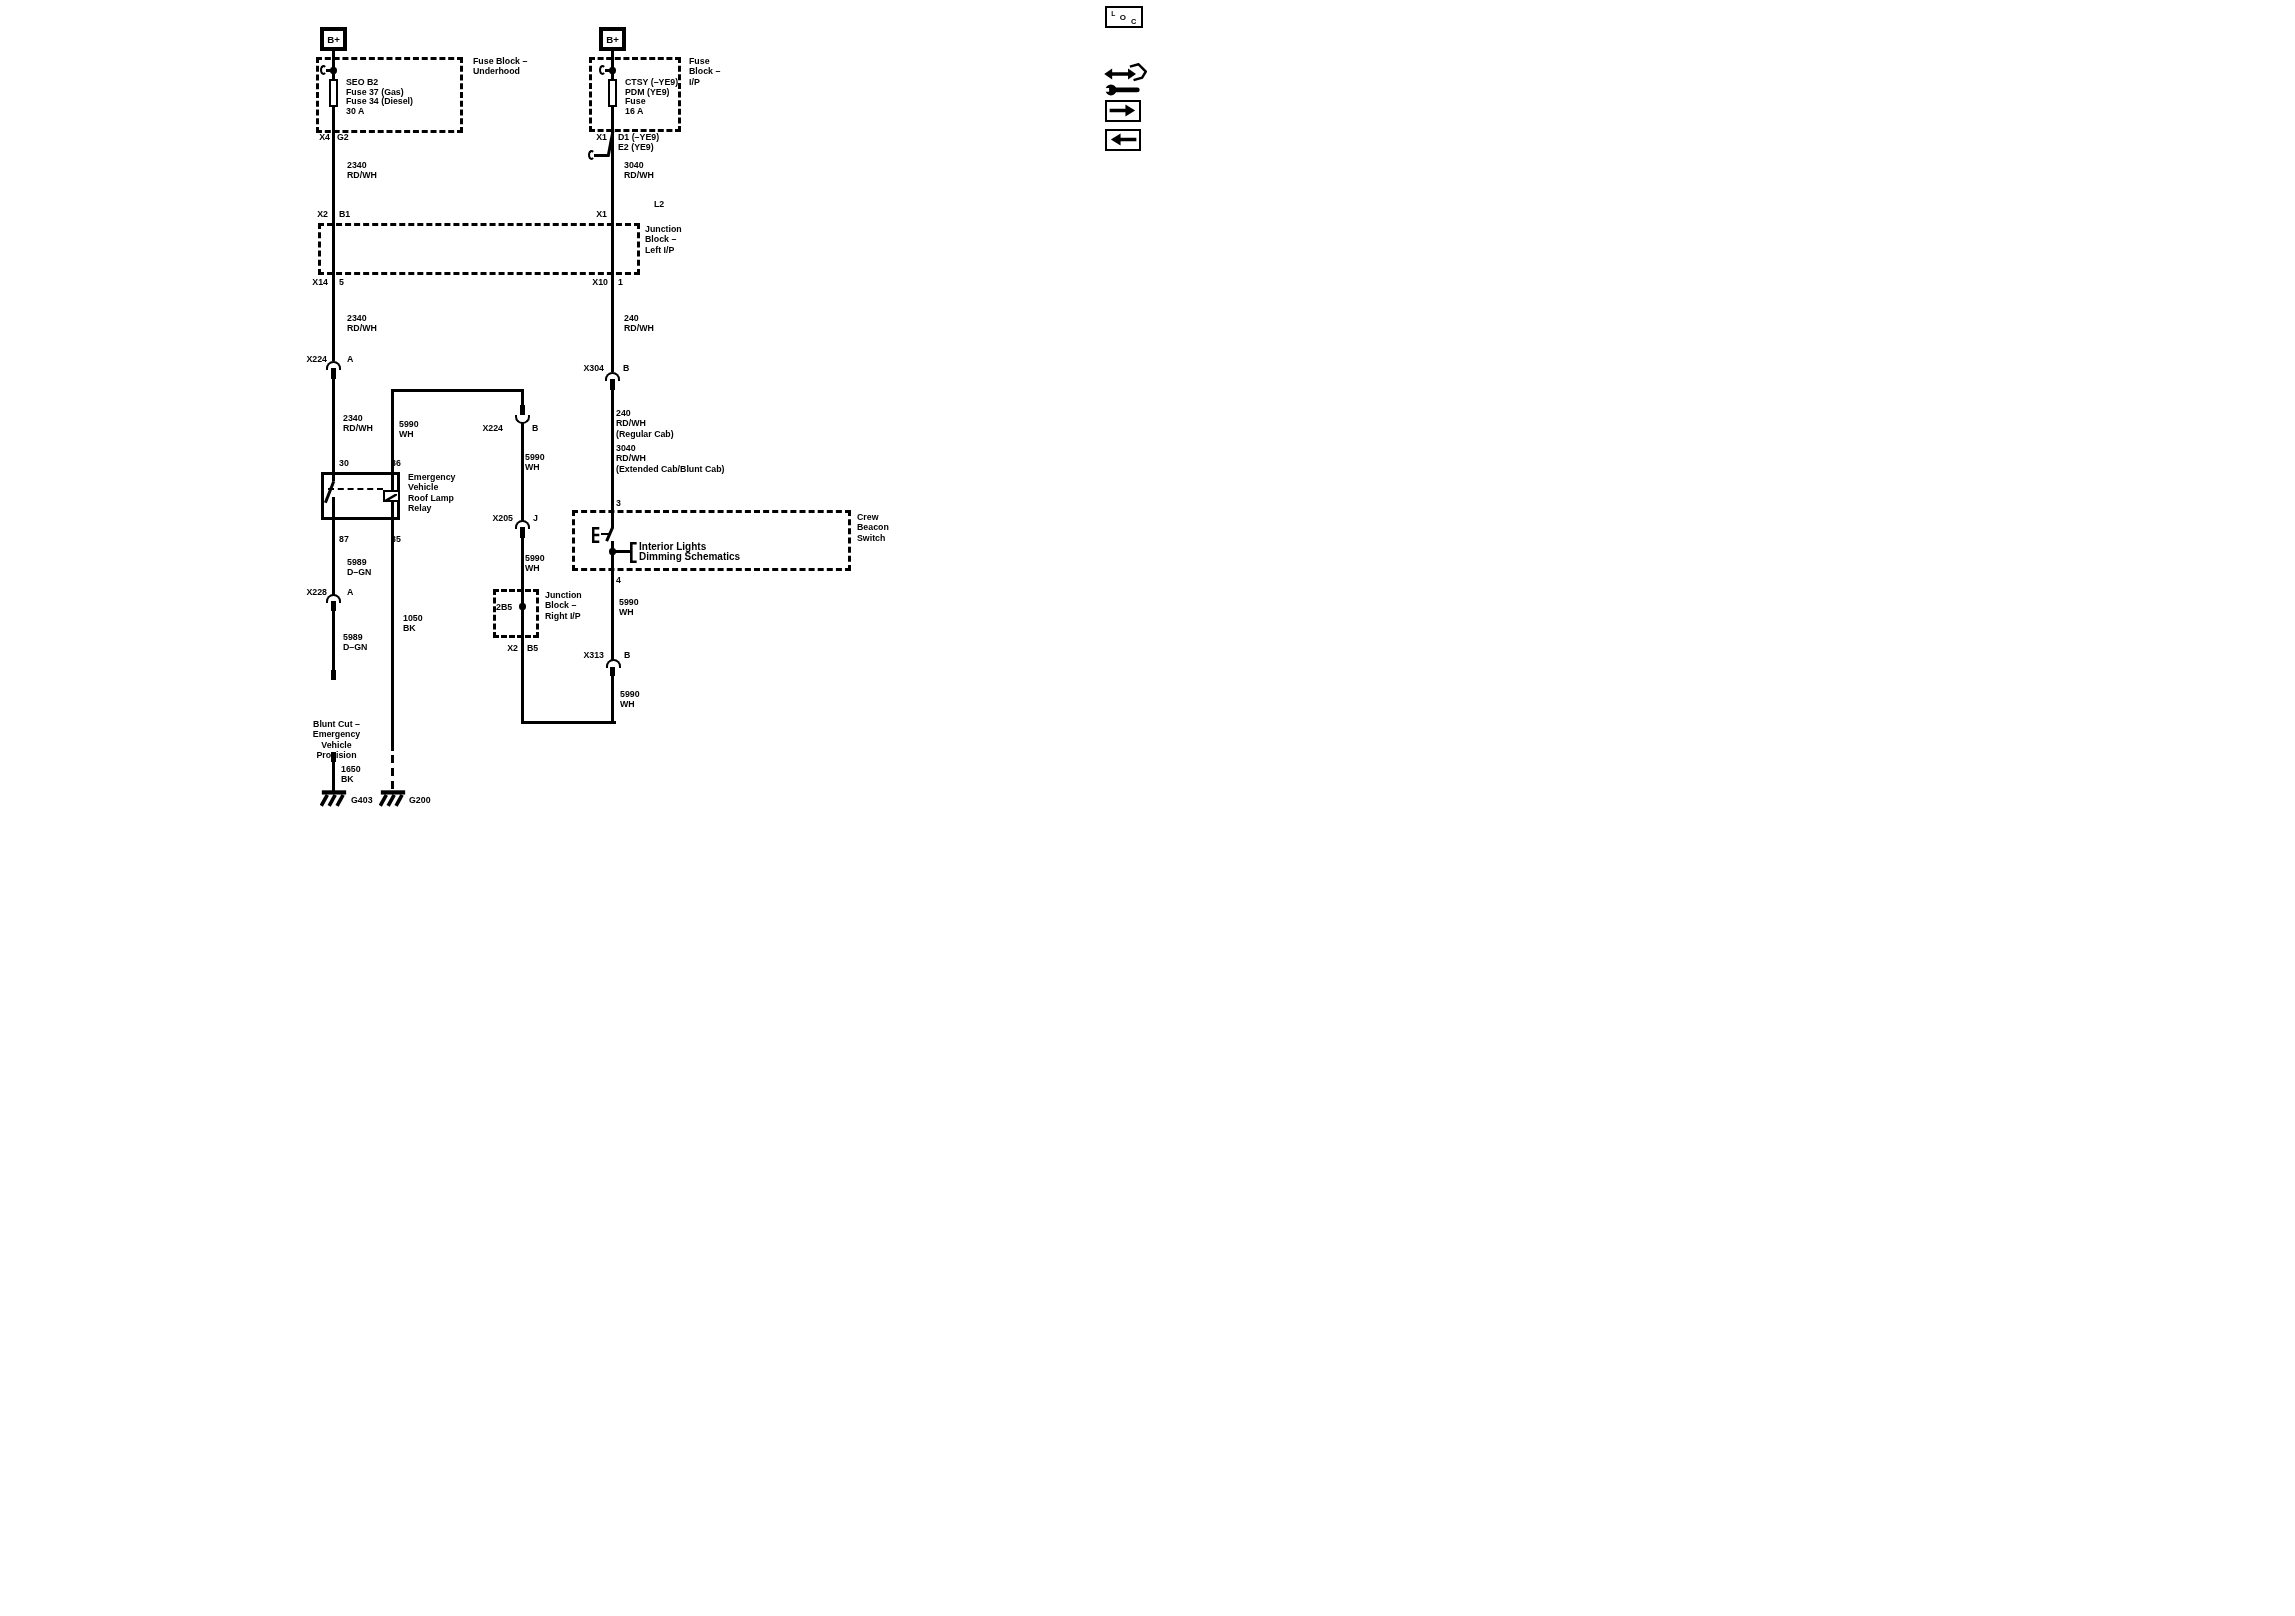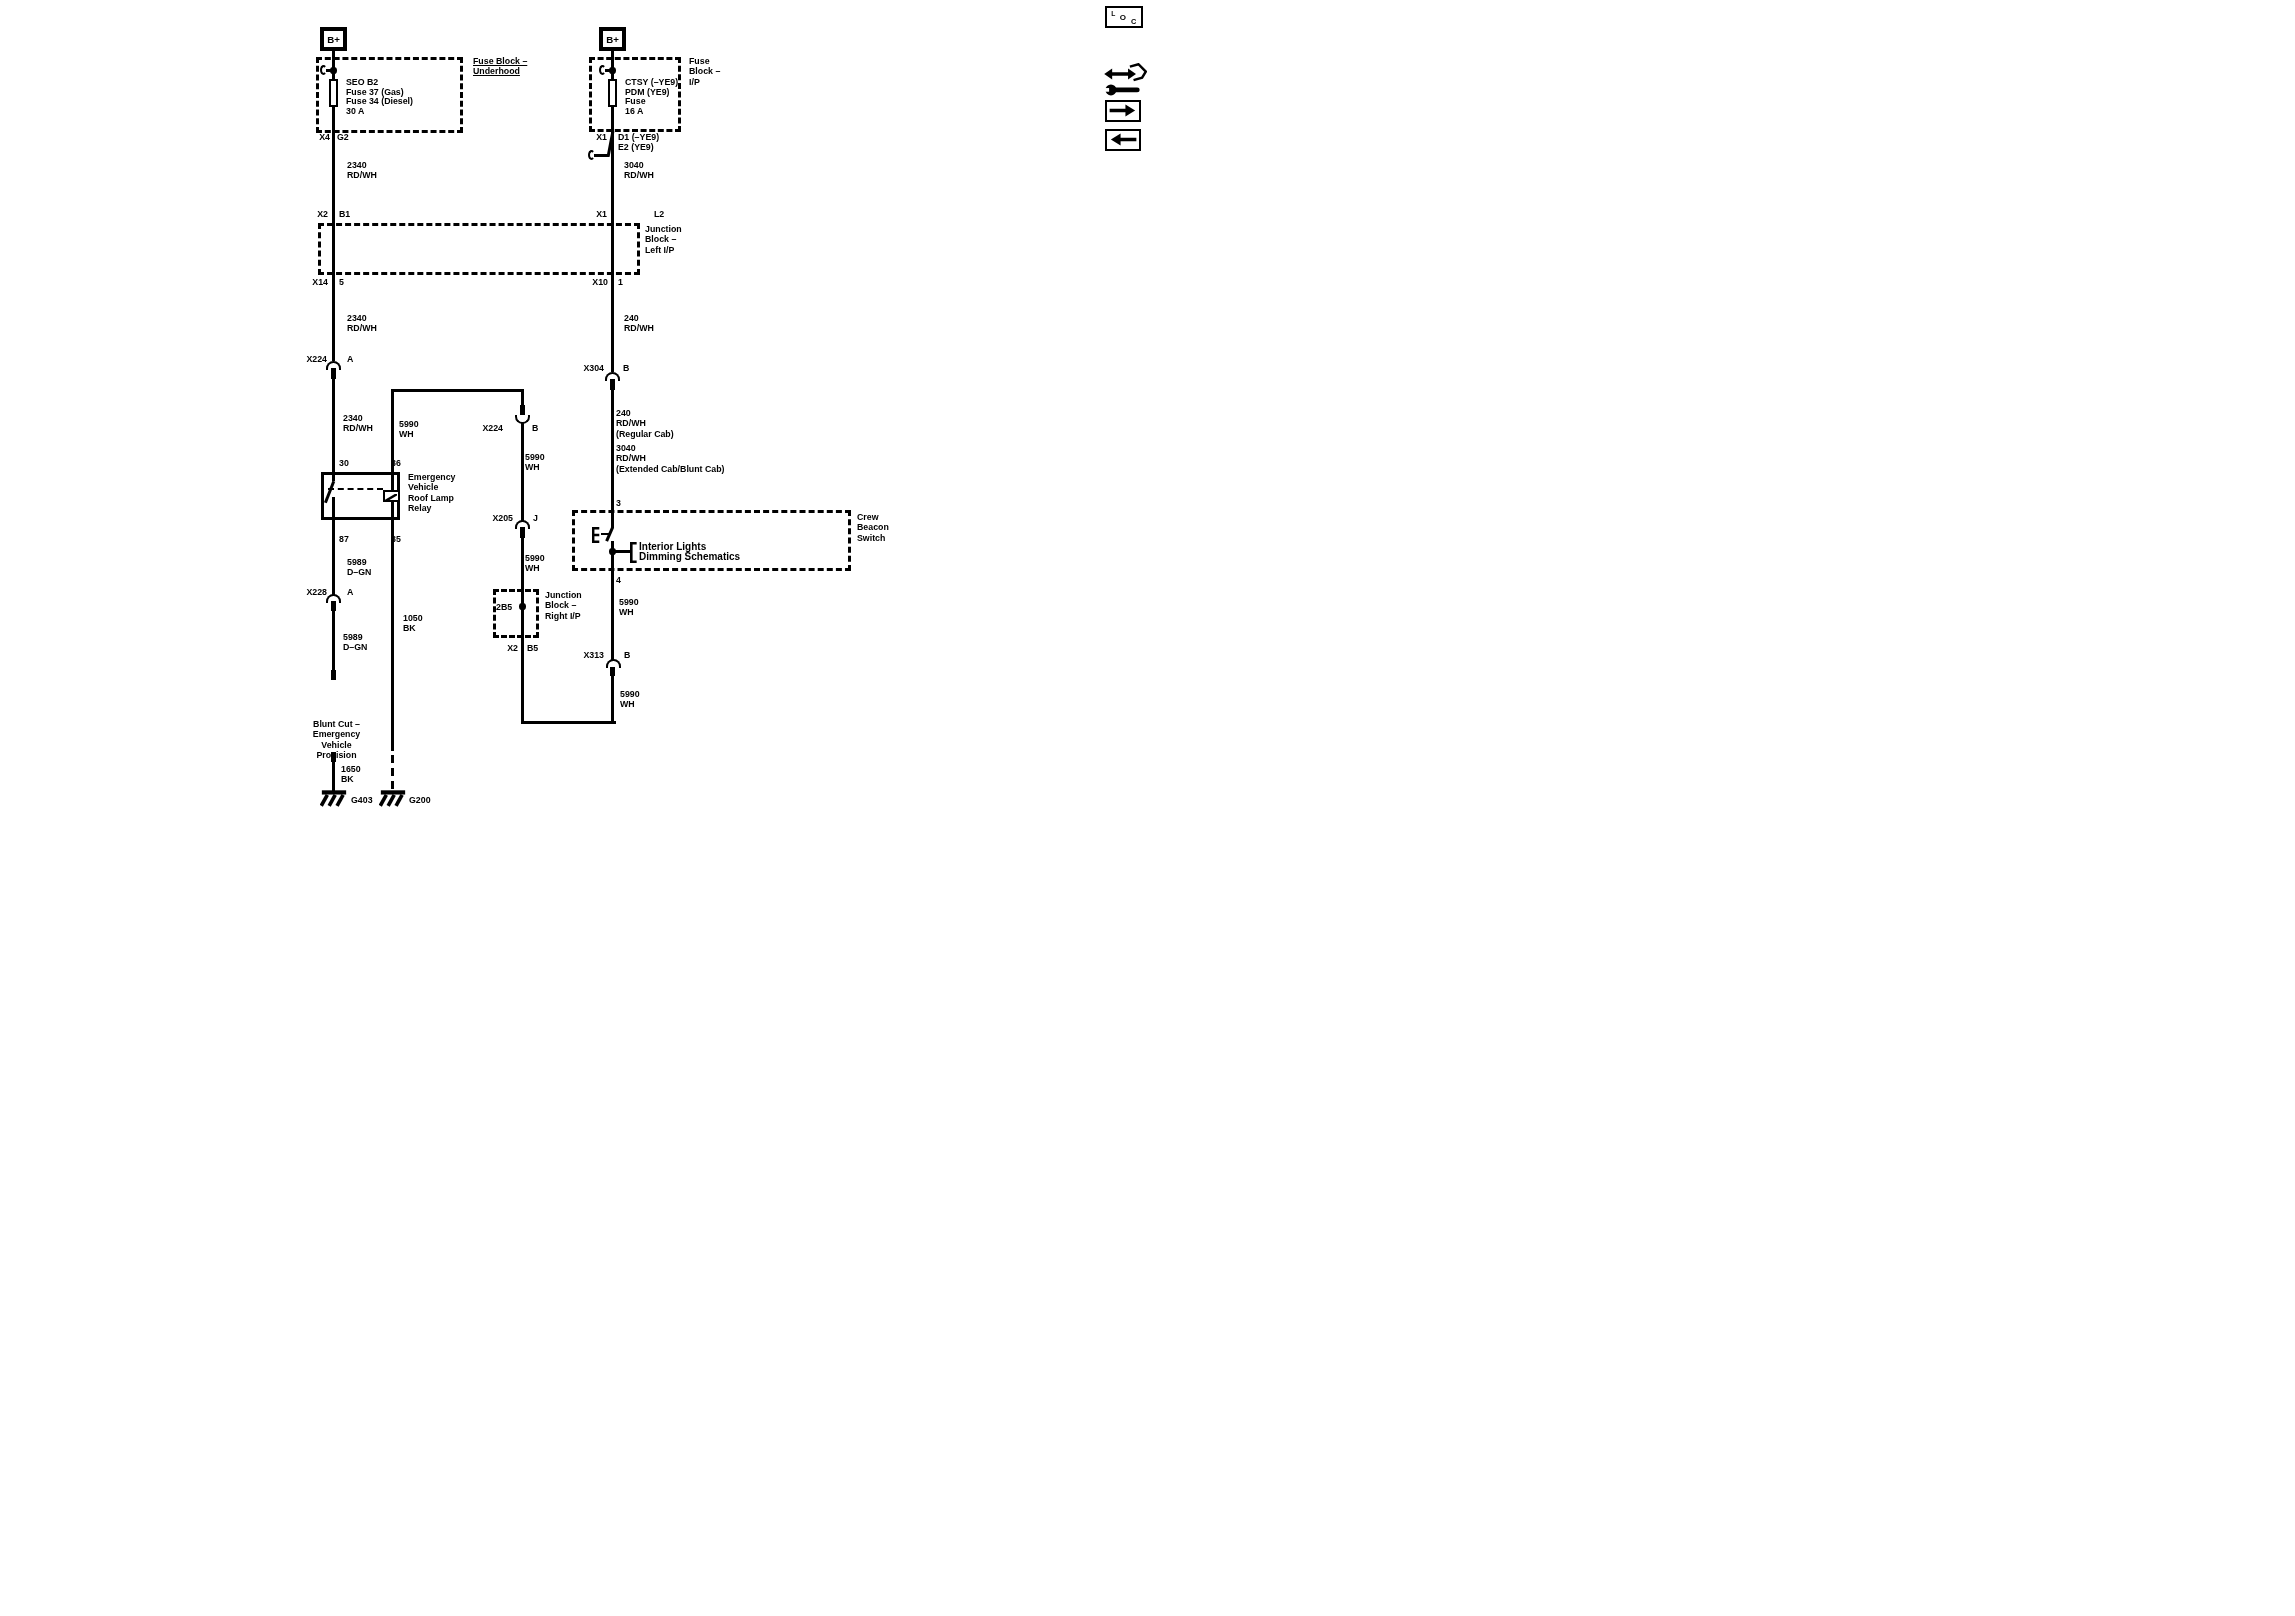--- a/index.html
+++ b/index.html
@@ -53,21 +53,21 @@
       </svg>
   </div>
 
   <div class="bplus" style="left:320px;top:27px;">
     <span>B+</span>
   </div>
 
   <div class="wv" style="left:332px;top:50px;height:311px;"></div>
 
   <div class="dash" style="left:316px;top:57px;width:147px;height:76px;"></div>
-  <div class="lbl" style="left:473px;top:56px;text-decoration:underline;">
+  <div class="lbl" style="left:473px;top:56px;">
     <div>Fuse Block –</div>
       <div>Underhood</div>
   </div>
   <div class="hook" style="left:320px;top:65px;"></div>
   <div class="wh" style="left:326px;top:69px;width:8px;"></div>
   <div class="dot" style="left:330px;top:67px;"></div>
   <div class="fuse" style="left:329px;top:79px;"></div>
   <div class="lbl" style="left:346px;top:78px;font-size:8.8px;line-height:9.7px;">
     <div>SEO B2</div>
       <div>Fuse 37 (Gas)</div>
@@ -257,21 +257,21 @@
     <line x1="5" y1="46" x2="13" y2="4" stroke="#000" stroke-width="5"></line>
   </svg>
   <div class="wh" style="left:594px;top:154px;width:14.6px;"></div>
   <div class="hook" style="left:588px;top:150px;"></div>
 
   <div class="lbl" style="left:624px;top:160px;">
     <div>3040</div>
       <div>RD/WH</div>
   </div>
   <div class="lbl tr" style="right:541px;top:209px;">X1</div>
-  <div class="lbl" style="left:618px;top:209px;padding-left:36px;">L2</div>
+  <div class="lbl" style="left:618px;top:199px;padding-left:36px;">L2</div>
   <div class="lbl tr" style="right:540px;top:277px;">X10</div>
   <div class="lbl" style="left:618px;top:277px;">1</div>
   <div class="lbl" style="left:624px;top:313px;">
     <div>240</div>
       <div>RD/WH</div>
   </div>
 
   <div class="lbl tr" style="right:544px;top:363px;">X304</div>
   <div class="lbl" style="left:623px;top:363px;">B</div>
   <div class="arcd" style="left:605px;top:372px;"></div>

